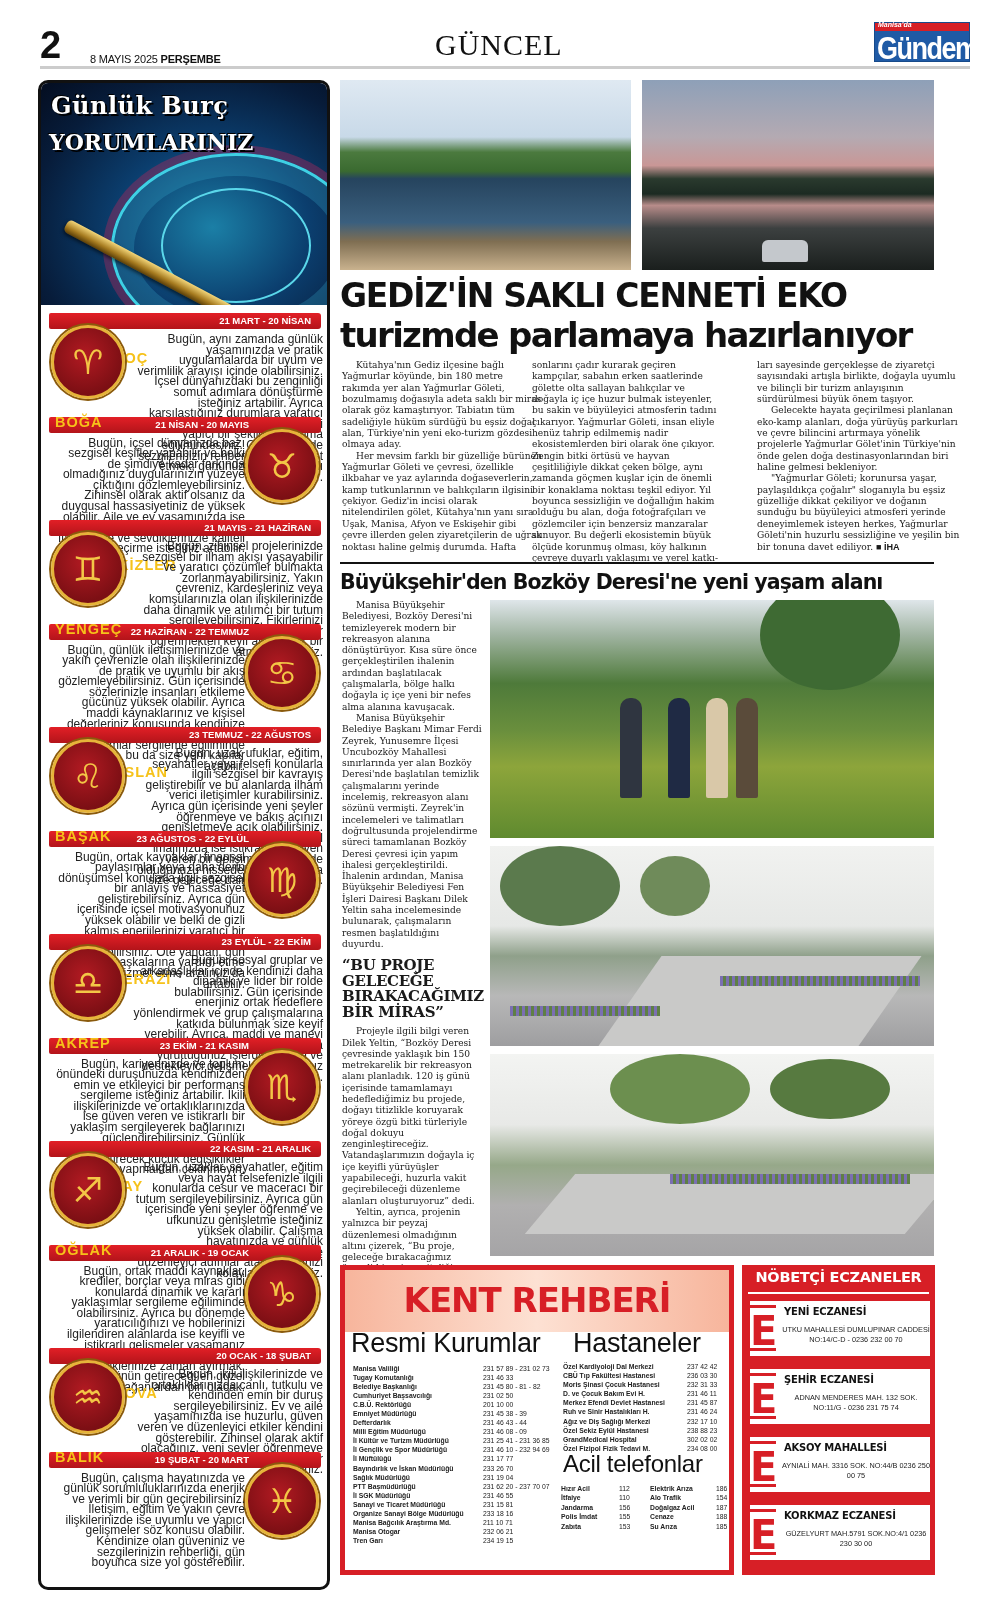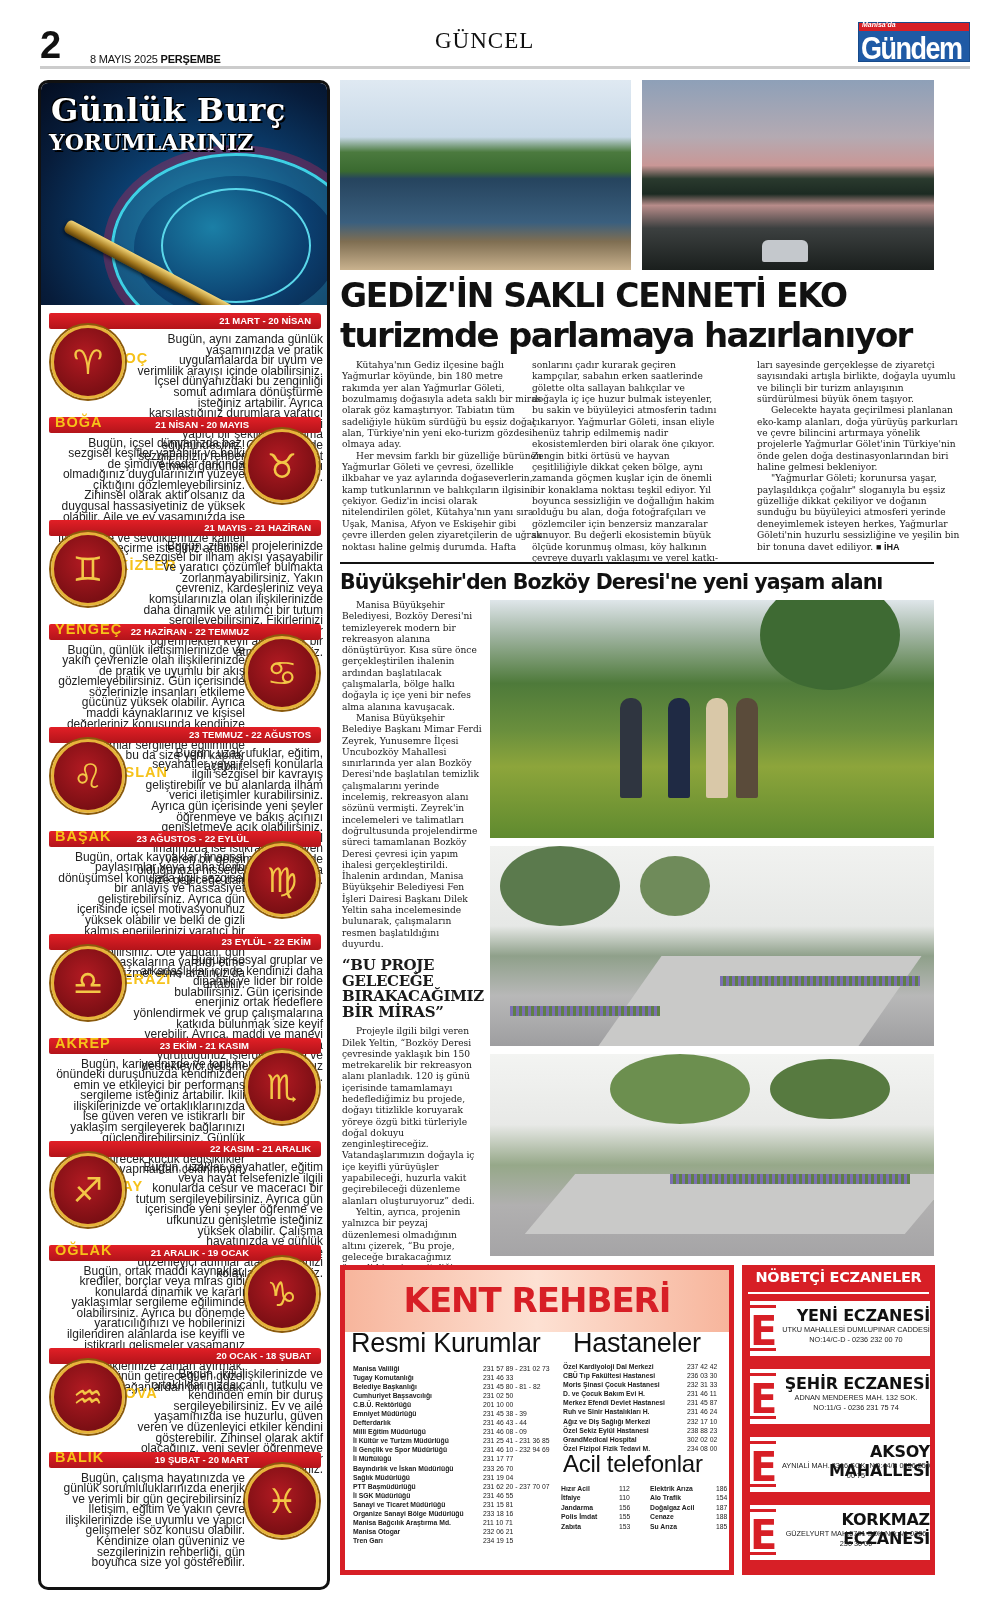--- a/index.html
+++ b/index.html
@@ -3,34 +3,34 @@
 <meta charset="utf-8">
 <style>
   * { box-sizing: border-box; margin: 0; padding: 0; }
   body { width: 1000px; height: 1615px; background: #fff; font-family: "DejaVu Serif", serif; color: #111; position: relative; overflow: hidden; }
 
   
   .hdr { position: absolute; left: 40px; top: 20px; width: 930px; height: 50px; }
   .page-num { position: absolute; left: 0; top: 4px; font-family: "Liberation Sans", sans-serif; font-weight: bold; font-size: 38px; }
   .date { position: absolute; left: 50px; top: 33px; font-family: "Liberation Sans", sans-serif; font-size: 11px; letter-spacing: -0.2px; }
   .date b { font-weight: bold; }
-  .section { position: absolute; left: 395px; top: 8px; font-family: "Liberation Serif", serif; font-size: 23px; letter-spacing: 1px; }
-  .logo { position: absolute; right: 0; top: 2px; width: 112px; height: 40px; background: #1f5aa5; border: 1px solid #174a8a; }
+  .section { position: absolute; left: 395px; top: 8px; font-family: "Liberation Serif", serif; font-size: 30px; letter-spacing: 1px; }
+  .logo { position: absolute; right: 0; top: 2px; width: 96px; height: 40px; background: #1f5aa5; border: 1px solid #174a8a; }
   .logo .top { position: absolute; left: 0; top: 0; width: 100%; height: 8px; background: #d61f26; }
   .logo .pre { position: absolute; left: 3px; top: -2px; font-size: 7px; color: #fff; font-style: italic; font-family: "Liberation Sans", sans-serif; font-weight: bold; }
   .logo .name { position: absolute; left: 2px; top: 8px; font-family: "Liberation Sans", sans-serif; font-weight: bold; font-size: 27px; color: #fff; letter-spacing: -1.5px; line-height: 30px; transform: scaleY(1.15); transform-origin: top; }
   .hdr-rule { position: absolute; left: 40px; top: 66px; width: 930px; height: 3px; background: #ccc; }
 
   
   .horo { position: absolute; left: 38px; top: 80px; width: 292px; height: 1510px; border: 3px solid #111; border-radius: 10px; background: #fff; overflow: hidden; }
   .horo-hero { position: relative; height: 222px; background: radial-gradient(ellipse at 60% 65%, #1b7fa6 0%, #0b3e6e 40%, #071c3a 75%, #040d20 100%); overflow: hidden; }
   .wheel { position: absolute; left: 70px; top: 70px; width: 250px; height: 190px; border-radius: 50%; border: 3px solid #3fd0e4; box-shadow: 0 0 0 8px rgba(160,40,90,.45), inset 0 0 0 20px rgba(60,180,210,.25); }
   .wheel2 { position: absolute; left: 120px; top: 105px; width: 150px; height: 115px; border-radius: 50%; border: 2px solid #5ad7ea; }
   .pen { position: absolute; left: 25px; top: 135px; width: 210px; height: 14px; background: linear-gradient(#f3d67a, #a57a1f 60%, #5a3e08); border-radius: 5px; transform: rotate(28deg); transform-origin: left; box-shadow: 0 2px 4px rgba(0,0,0,.6); }
-  .horo-title1 { position: absolute; left: 10px; top: 8px; font-family: "DejaVu Serif", serif; font-size: 32px; color: #fff; font-weight: bold; text-shadow: 2px 2px 0 #000, -1px -1px 0 #000; letter-spacing: 0.5px; }
+  .horo-title1 { position: absolute; left: 10px; top: 8px; font-family: "DejaVu Serif", serif; font-size: 24px; color: #fff; font-weight: bold; text-shadow: 2px 2px 0 #000, -1px -1px 0 #000; letter-spacing: 0.5px; }
   .horo-title2 { position: absolute; left: 8px; top: 46px; font-family: "DejaVu Serif", serif; font-size: 22px; color: #fff; font-weight: bold; text-shadow: 2px 2px 0 #000, -1px -1px 0 #000; }
 
   .sign { position: relative; height: 103.5px; }
   .sign .bar { position: absolute; left: 8px; top: 8px; width: 272px; height: 16px; background: linear-gradient(#e21f26, #b3141a); border-radius: 2px 3px 3px 2px; }
   .sign .sname { position: absolute; top: 5px; font-family: "Liberation Sans", sans-serif; font-weight: bold; font-size: 14.5px; color: #f6c21a; letter-spacing: 1px; }
   .sign .sdate { position: absolute; top: 10px; right: 16px; font-family: "Liberation Sans", sans-serif; font-weight: bold; font-size: 9.5px; color: #fff; }
   .sign .medal { position: absolute; top: 20px; width: 74px; height: 74px; border-radius: 50%; background: radial-gradient(circle at 45% 40%, #b21a22, #7c0f14 70%); border: 3px solid #e6b43a; box-shadow: 0 0 0 2px #8a5a0c; display: flex; align-items: center; justify-content: center; }
   .sign .medal span { font-size: 34px; color: #f3c646; font-family: "DejaVu Sans", sans-serif; }
   .sign .stext { position: absolute; top: 29px; font-family: "Liberation Sans", sans-serif; font-size: 12px; line-height: 10.6px; color: #222; text-indent: 8px; text-align: right; }
   .sign.left .medal { left: 10px; }
@@ -79,21 +79,21 @@
   .list .row { display: flex; white-space: nowrap; }
   .list .row .n { flex: 0 0 auto; }
   .list .row .v { position: absolute; font-weight: normal; }
 
   
   .ecz { position: absolute; left: 742px; top: 1265px; width: 193px; height: 310px; background: #d71f26; }
   .ecz-title { position: absolute; left: 0; top: 4px; width: 100%; text-align: center; font-family: "DejaVu Sans", sans-serif; font-weight: bold; font-size: 14.5px; color: #fff; letter-spacing: -0.3px; }
   .ecz-line { position: absolute; left: 6px; top: 27px; width: 181px; height: 2px; background: #fff; }
   .ecz-card { position: absolute; left: 8px; width: 180px; height: 55px; background: #fff; }
   .ecz-e { position: absolute; left: 0; top: 4px; width: 26px; height: 46px; background: #fff; color: #d71f26; font-family: "DejaVu Sans", sans-serif; font-weight: bold; font-size: 40px; line-height: 46px; text-align: center; border-top: 3px solid #d71f26; border-bottom: 3px solid #d71f26; }
-  .ecz-name { position: absolute; left: 34px; top: 5px; width: 146px; text-align: right; font-family: "DejaVu Sans", sans-serif; font-weight: bold; font-size: 16px; color: #111; letter-spacing: -0.2px; }
+  .ecz-name { position: absolute; left: 34px; top: 5px; width: 146px; text-align: left; font-family: "DejaVu Sans", sans-serif; font-weight: bold; font-size: 10px; color: #111; letter-spacing: -0.2px; }
   .ecz-addr { position: absolute; left: 32px; top: 24px; width: 148px; text-align: center; font-family: "Liberation Sans", sans-serif; font-size: 7.3px; line-height: 10px; color: #222; }
 </style>
 </head>
 <body>
 
 <div class="hdr">
   <div class="page-num">2</div>
   <div class="date"><span>8 MAYIS 2025</span> <b>PERŞEMBE</b></div>
   <div class="section">GÜNCEL</div>
   <div class="logo">

